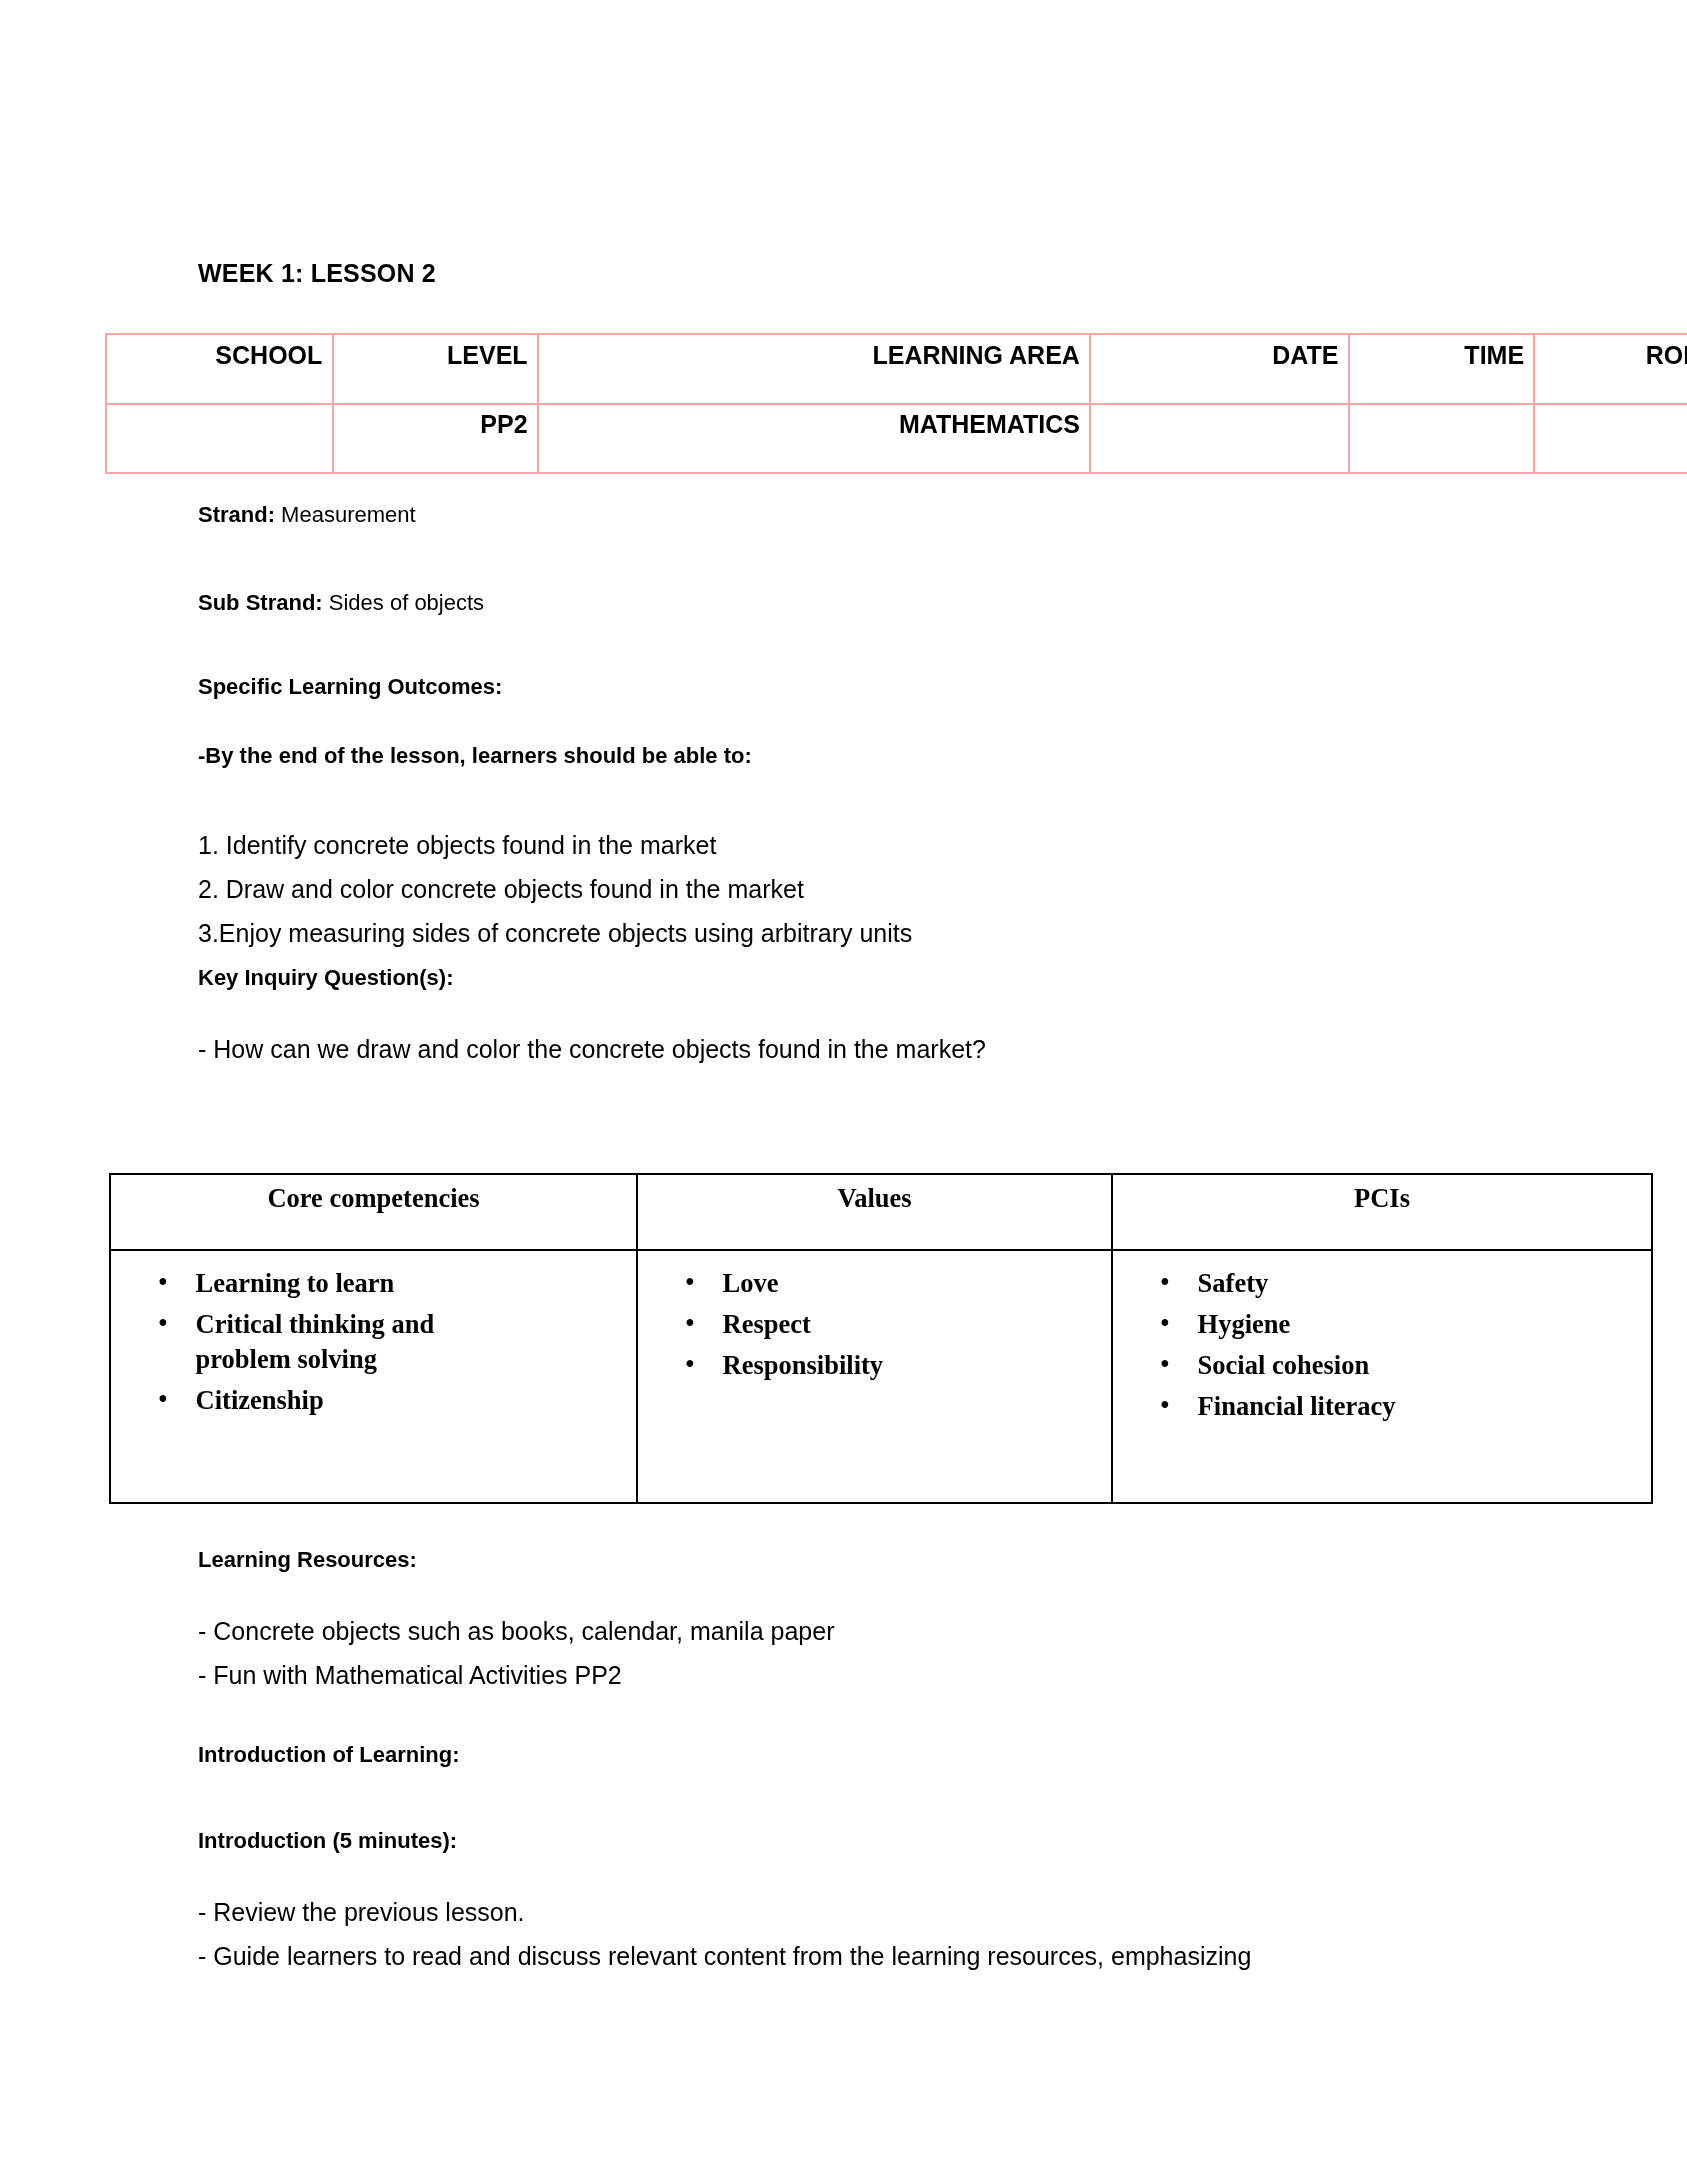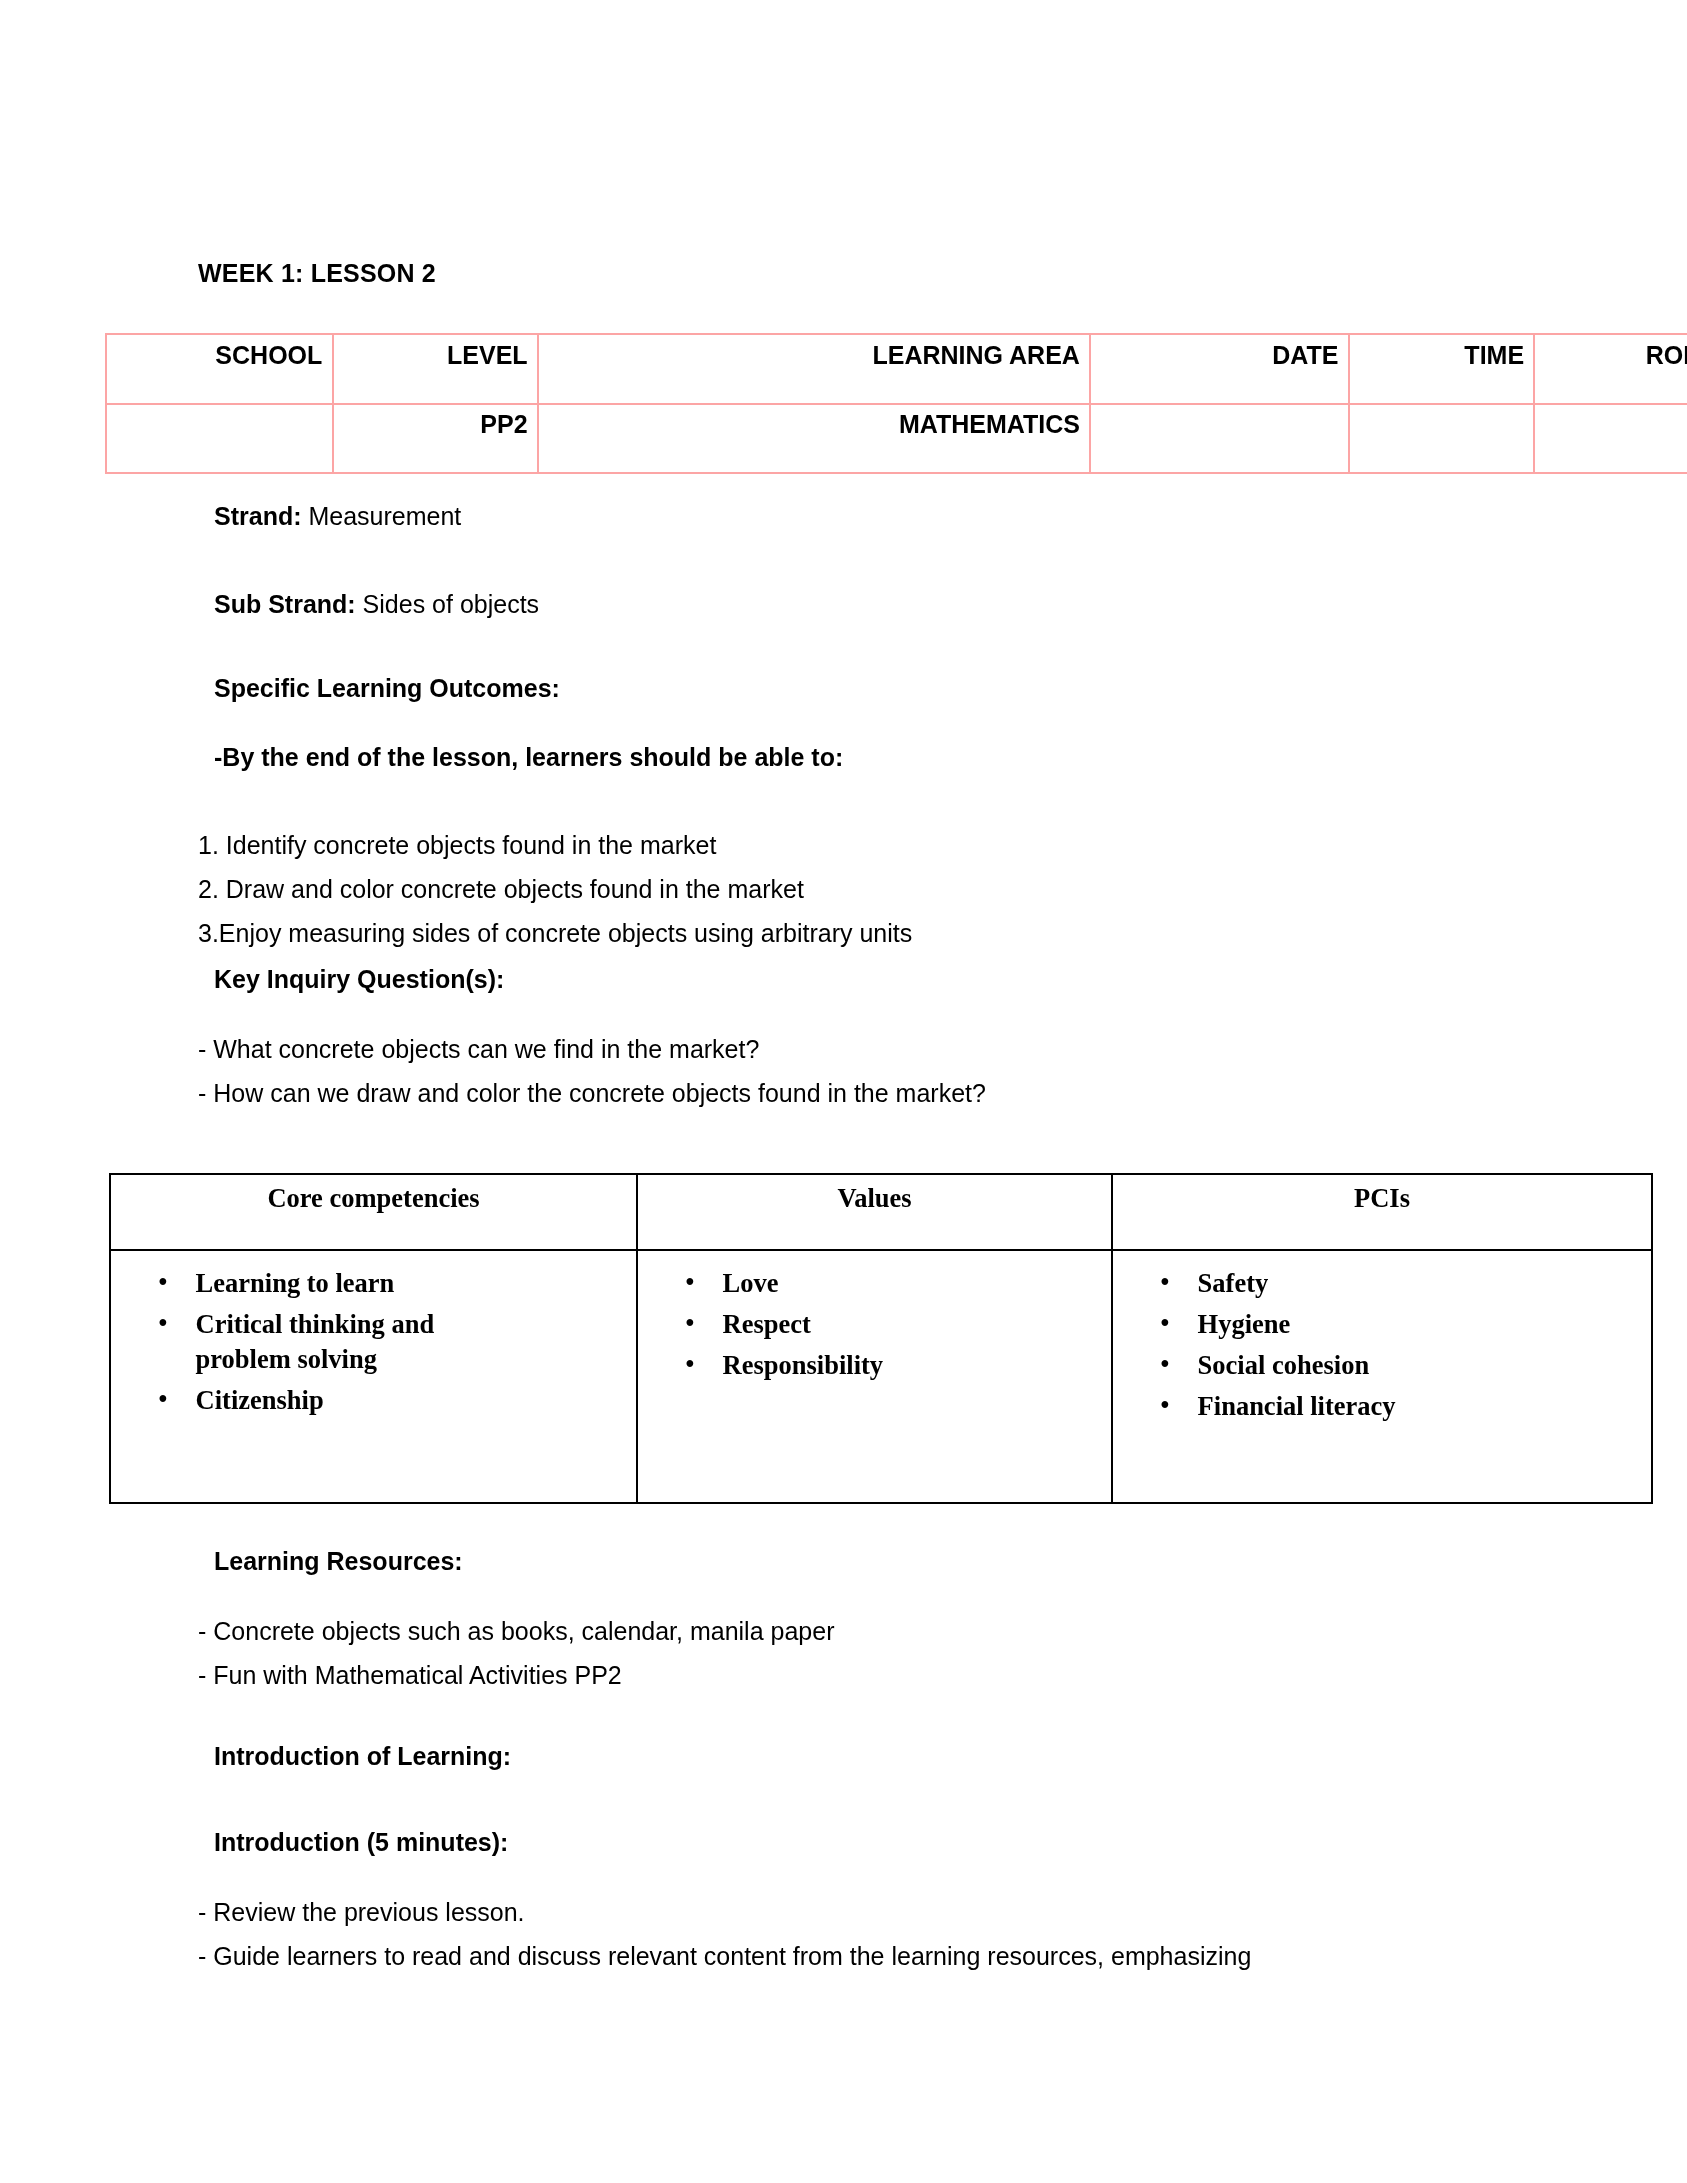--- a/index.html
+++ b/index.html
@@ -60,22 +60,22 @@
   .col-school  { width: 206px; }
   .col-level   { width: 179px; }
   .col-area    { width: 526px; }
   .col-date    { width: 238px; }
   .col-time    { width: 165px; border-radius: 13px; }
   .col-roll    { width: 169px; }
 
   
   .para {
     position: absolute;
-    left: 214px;
-    font-size: 25px;
+    left: 198px;
+    font-size: 22px;
     line-height: 1.0;
     white-space: nowrap;
   }
   .para b { font-weight: bold; }
   .para .reg { font-weight: normal; }
   .bold-line { font-weight: bold; }
 
   .lines {
     position: absolute;
     left: 198px;
@@ -177,21 +177,20 @@
   <div class="para bold-line" style="top:745px;">-By the end of the lesson, learners should be able to:</div>
 
   <div class="lines" style="top:807px;">
     <div>1. Identify concrete objects found in the market</div>
     <div>2. Draw and color concrete objects found in the market</div>
     <div>3.Enjoy measuring sides of concrete objects using arbitrary units</div>
   </div>
 
   <div class="para bold-line" style="top:967px;">Key Inquiry Question(s):</div>
   <div class="lines" style="top:1011px;">
-    <div>- What concrete objects can we find in the market?</div>
     <div>- How can we draw and color the concrete objects found in the market?</div>
   </div>
 
   <table class="comp-table">
     <thead>
       <tr>
         <th class="comp-col-1">Core competencies</th>
         <th class="comp-col-2">Values</th>
         <th class="comp-col-3">PCIs</th>
       </tr>

